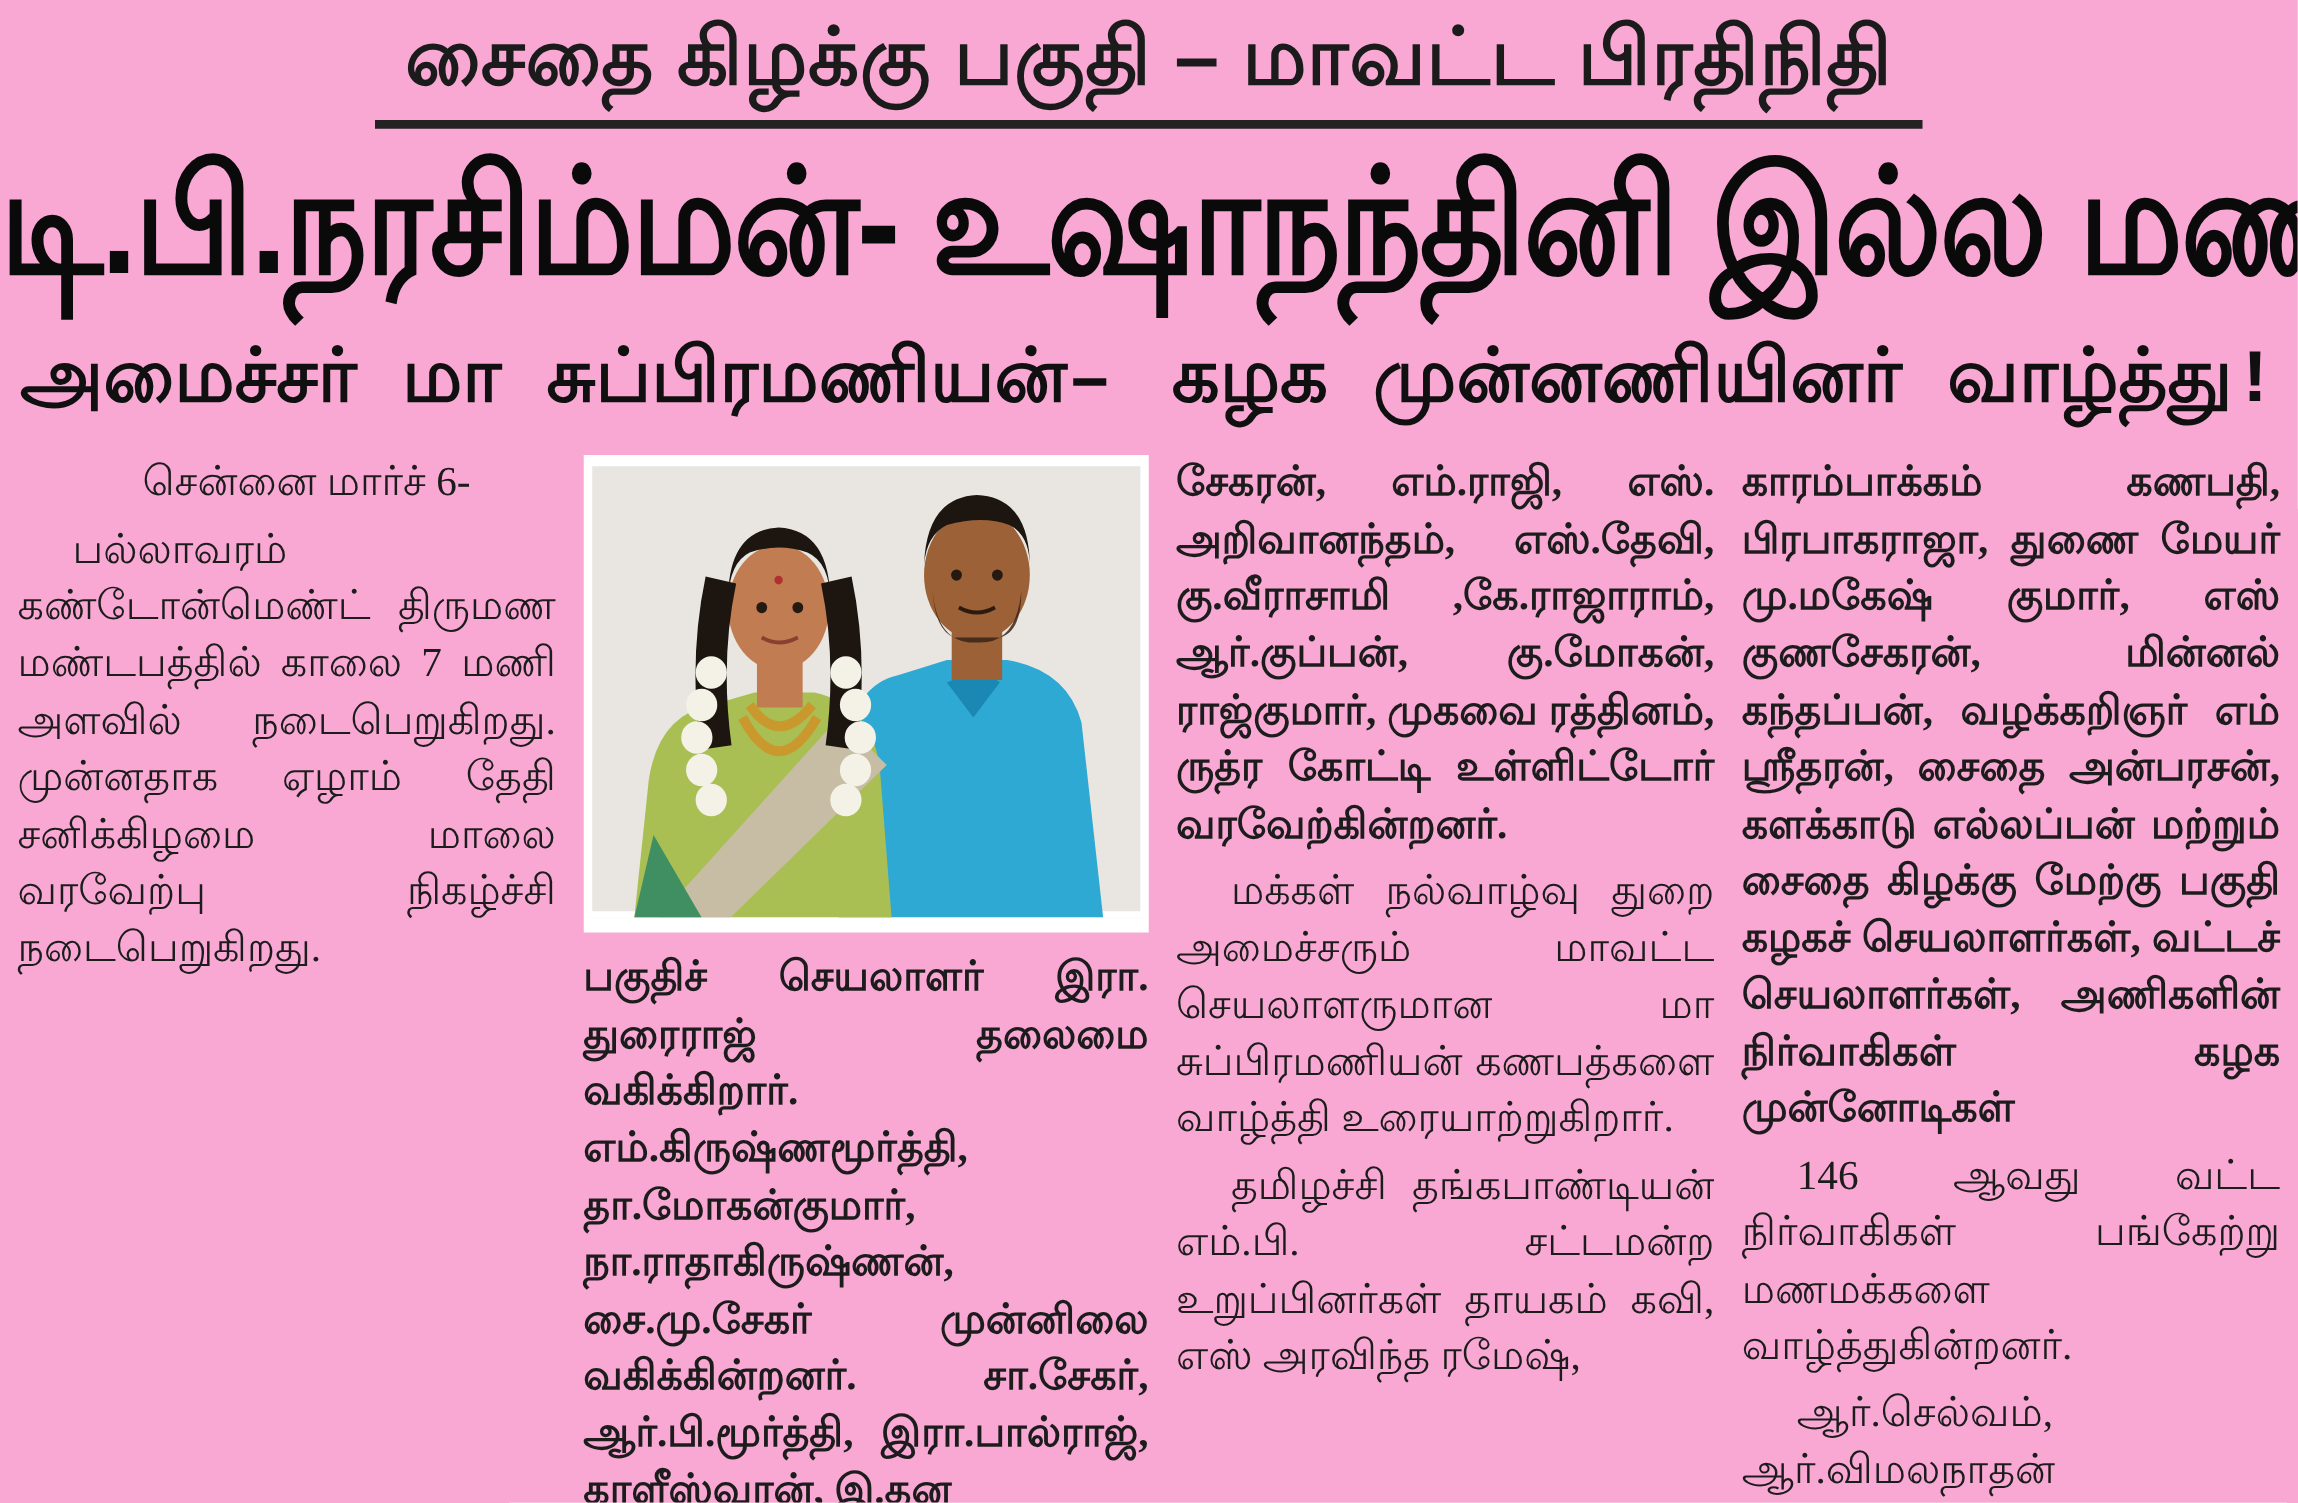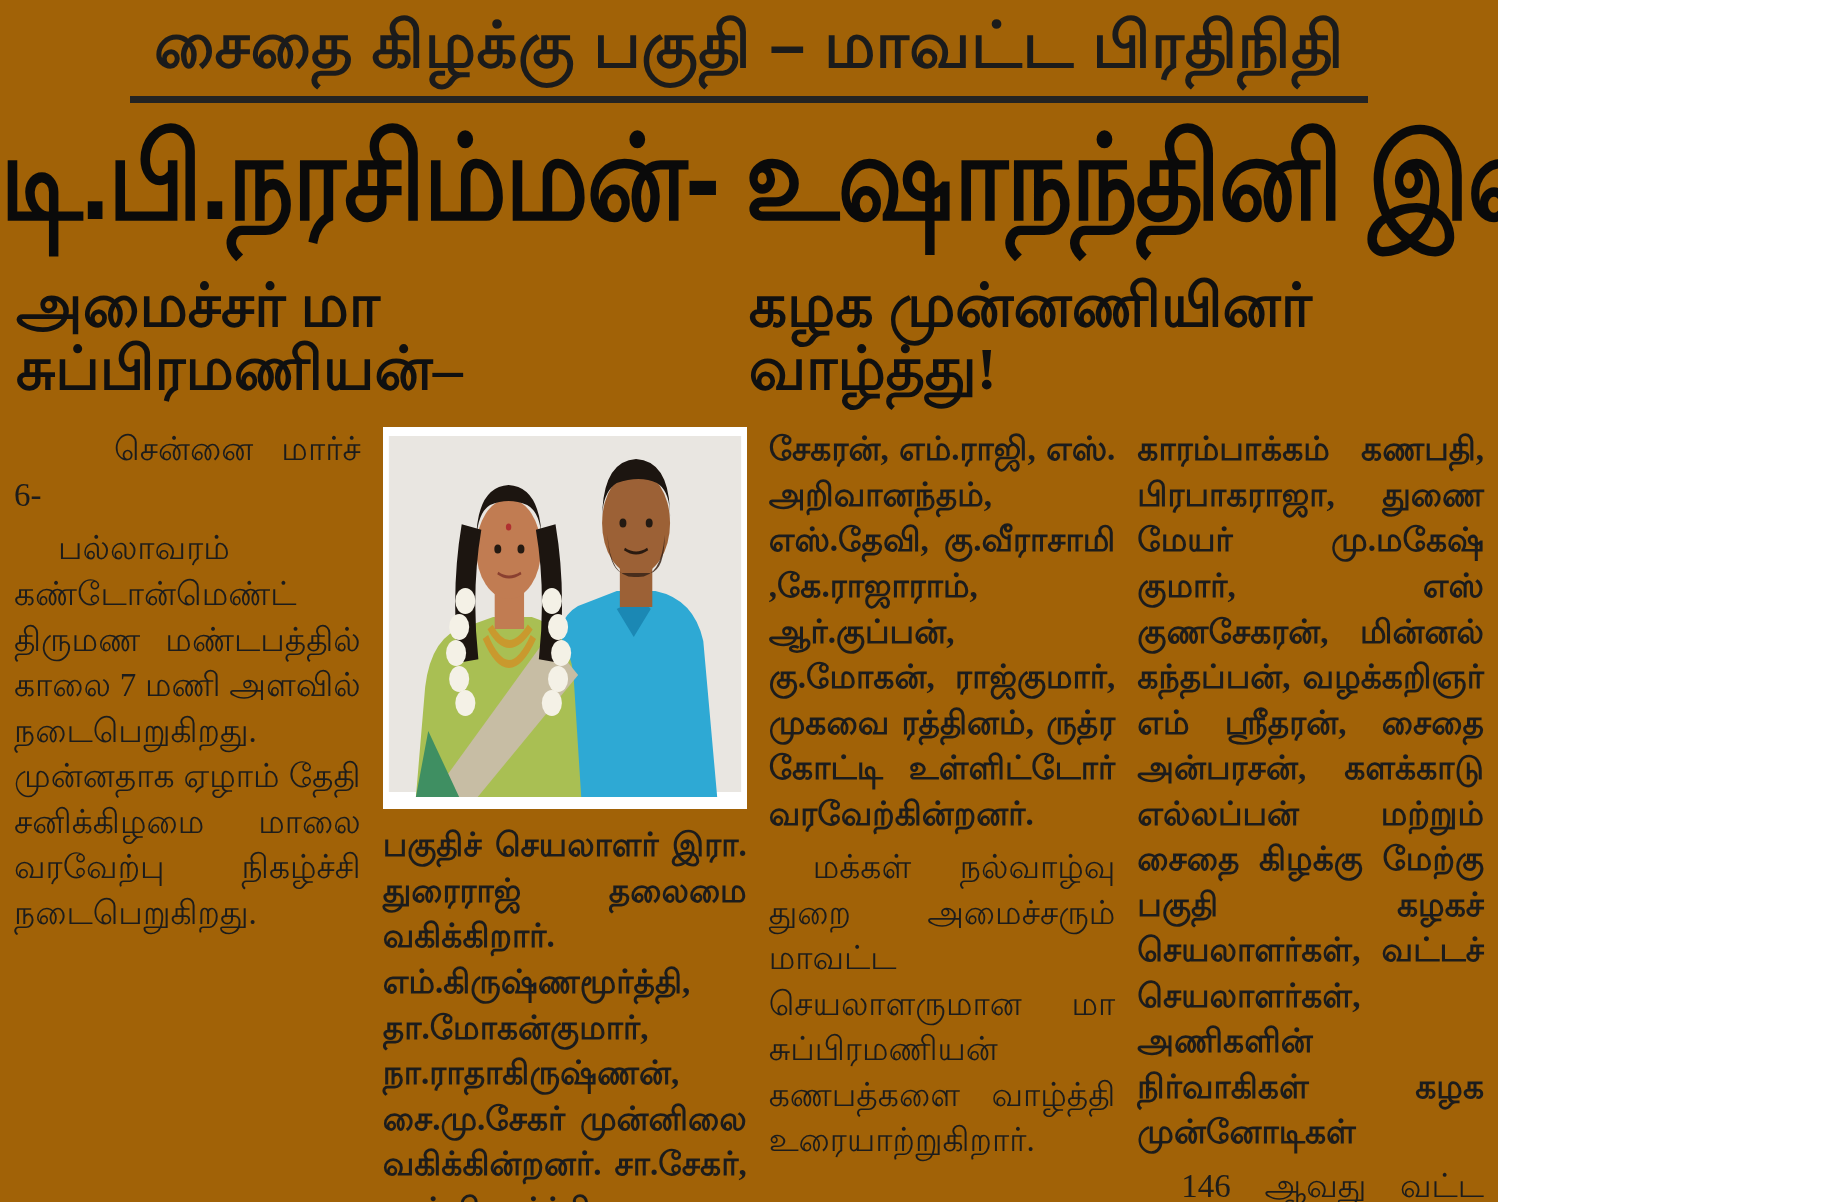--- a/index.html
+++ b/index.html
@@ -5,22 +5,22 @@
   html, body { margin:0; padding:0; }
   body {
     width:1838px; height:1202px;
     background:#ffffff;
     color:#141414;
     font-family:"Liberation Serif", serif;
     overflow:hidden;
   }
   .page {
     position:relative;
-    width:1498px; height:1202px;
-    background:#a16207;
+    width:1838px; height:1202px;
+    background:#f9a8d4;
     overflow:hidden;
   }
 
   
   .kicker-wrap { text-align:center; padding-top:10px; }
   .kicker {
     display:inline-block;
     font-family:"Liberation Sans", sans-serif;
     font-weight:bold;
     font-size:64px;
@@ -44,21 +44,21 @@
     margin-top:16px;
     transform:scaleY(1.14);
     transform-origin:center top;
   }
 
   
   .subheadline {
     display:flex;
     justify-content:space-between;
     align-items:baseline;
-    font-family:Liberation Serif, serif;
+    font-family:Liberation Mono, monospace;
     font-weight:bold;
     font-size:60px;
     color:#101010;
     padding:0 16px;
     margin-top:52px;
     line-height:1.05;
   }
 
   
   .body-columns {
@@ -158,20 +158,21 @@
             <path d="M136 196 Q160 230 188 196 M130 206 Q160 260 192 206" stroke-width="8" fill="none" stroke="#c9992e"></path>
           </g>
         </svg>
       </div>
       <p class="no-indent">பகுதிச் செயலாளர் இரா. துரைராஜ் தலைமை வகிக்கிறார். எம்.கிருஷ்ணமூர்த்தி, தா.மோகன்குமார், நா.ராதாகிருஷ்ணன், சை.மு.சேகர் முன்னிலை வகிக்கின்றனர். சா.சேகர், ஆர்.பி.மூர்த்தி, இரா.பால்ராஜ், காளீஸ்வரன், இ.தன</p>
     </div>
 
     <div class="col col-3">
       <p class="no-indent">சேகரன், எம்.ராஜி, எஸ். அறிவானந்தம், எஸ்.தேவி, கு.வீராசாமி ,கே.ராஜாராம், ஆர்.குப்பன், கு.மோகன், ராஜ்குமார், முகவை ரத்தினம், ருத்ர கோட்டி உள்ளிட்டோர் வரவேற்கின்றனர்.</p>
       <p>மக்கள் நல்வாழ்வு துறை அமைச்சரும் மாவட்ட செயலாளருமான மா சுப்பிரமணியன் கணபத்களை வாழ்த்தி உரையாற்றுகிறார்.</p>
+      <p>தமிழச்சி தங்கபாண்டியன் எம்.பி. சட்டமன்ற உறுப்பினர்கள் தாயகம் கவி, எஸ் அரவிந்த ரமேஷ்,</p>
     </div>
 
     <div class="col col-4">
       <p class="no-indent">காரம்பாக்கம் கணபதி, பிரபாகராஜா, துணை மேயர் மு.மகேஷ் குமார், எஸ் குணசேகரன், மின்னல் கந்தப்பன், வழக்கறிஞர் எம் ஸ்ரீதரன், சைதை அன்பரசன், களக்காடு எல்லப்பன் மற்றும் சைதை கிழக்கு மேற்கு பகுதி கழகச் செயலாளர்கள், வட்டச் செயலாளர்கள், அணிகளின் நிர்வாகிகள் கழக முன்னோடிகள்</p>
       <p>146 ஆவது வட்ட நிர்வாகிகள் பங்கேற்று மணமக்களை வாழ்த்துகின்றனர்.</p>
       <p>ஆர்.செல்வம், ஆர்.விமலநாதன் உள்ளிட்டோர் நன்றி கூறுகின்றனர்.</p>
     </div>
 
   </div>
 </div>

